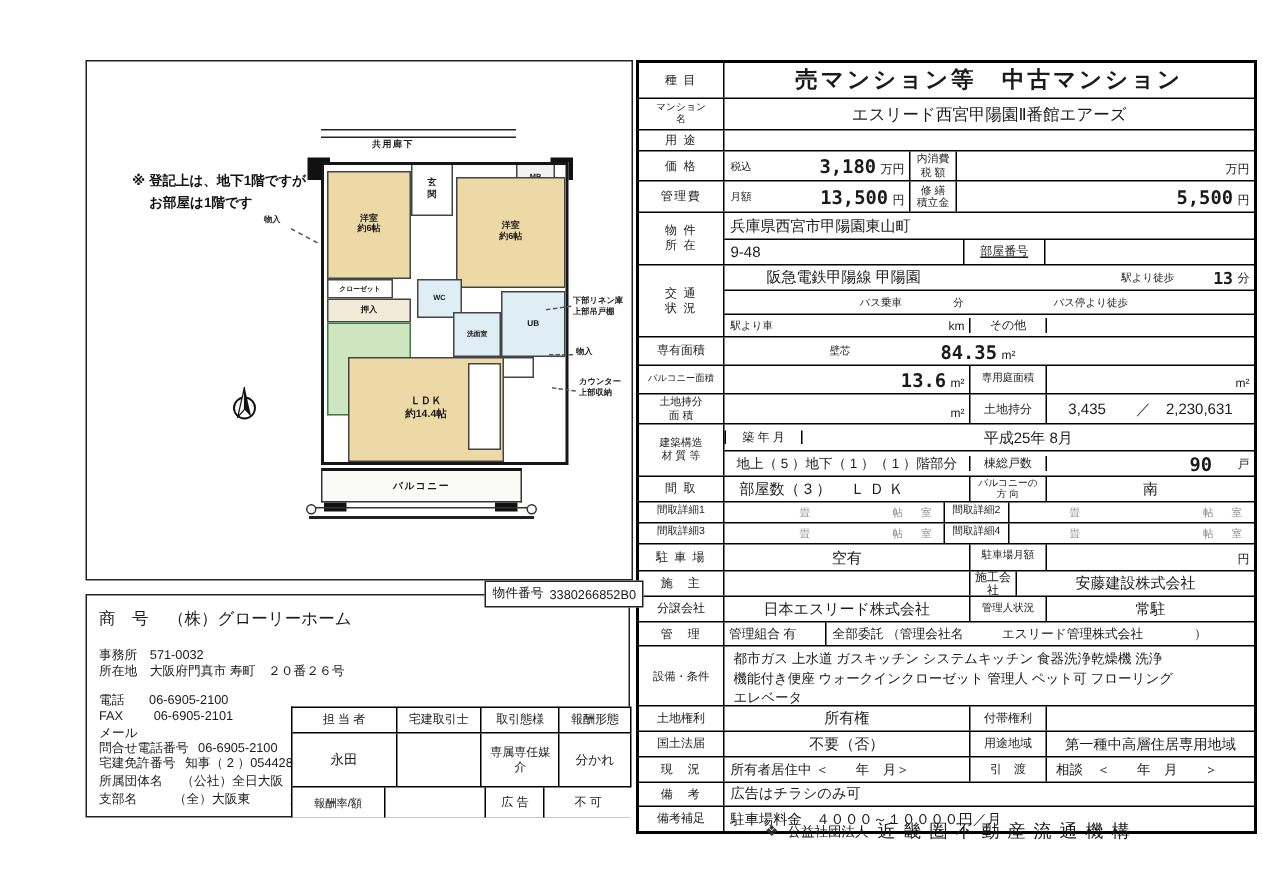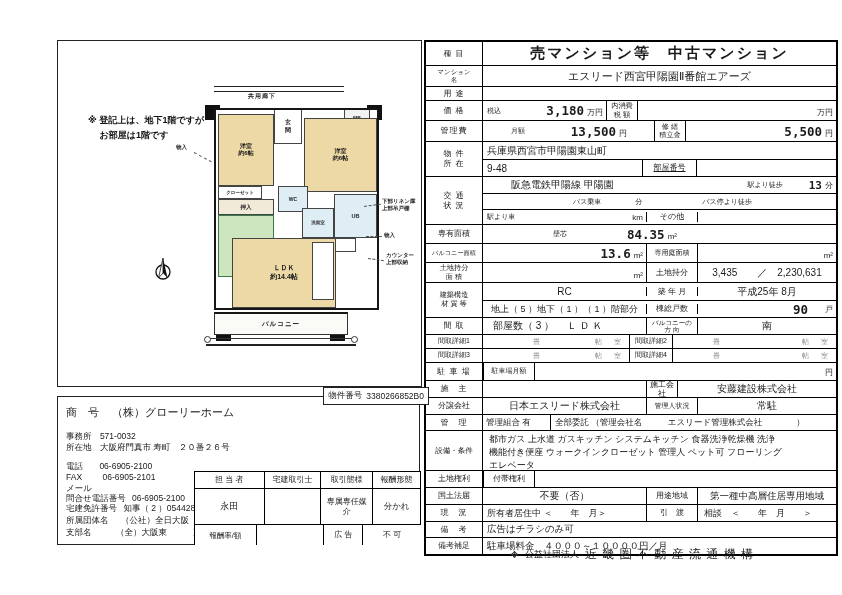--- a/index.html
+++ b/index.html
@@ -169,21 +169,21 @@
         <span class="unit">万円</span>
       </div>
       <div class="l2 prl" style="width:32px;">内消費
 税 額</div>
       <div class="c" style="flex:1;">
         <span></span>
         <span class="unit" style="margin-left:auto;">万円</span>
       </div>
     </div>
 
-    <div class="r" style="height:21px;gap:24px;">
+    <div class="r" style="height:21px;">
       <div class="lbl">管理費</div>
       <div class="c" style="width:123px;">
         <span class="sub" style="margin-left:4px;">月額</span>
         <span class="num" style="margin-left:auto;">13,500</span>
         <span class="unit">円</span>
       </div>
       <div class="l2 prl" style="width:32px;">修 繕
 積立金</div>
       <div class="c" style="flex:1;">
         <span class="num" style="margin-left:auto;">5,500</span>
@@ -266,21 +266,20 @@
       </div>
       <div class="l2" style="width:52px;font-size:8px;">土地持分</div>
       <div class="c ctr pre" style="flex:1;font-size:10px;">3,435　　／　2,230,631</div>
     </div>
 
     <div class="r">
       <div class="lbl prl" style="font-size:7.2px;letter-spacing:0;">建築構造
 材 質 等</div>
       <div class="grp">
         <div class="c" style="height:17px;">
-          <div class="c ctr" style="width:163px;height:100%;">RC</div>
           <div class="l2" style="width:52px;font-size:8px;">築 年 月</div>
           <div class="c ctr" style="flex:1;height:100%;">平成25年 8月</div>
         </div>
         <div class="c" style="height:17px;">
           <div class="c ctr" style="width:163px;height:100%;font-size:9px;">地上（ 5 ）地下（ 1 ）（ 1 ）階部分</div>
           <div class="l2" style="width:52px;font-size:8px;">棟総戸数</div>
           <div class="c" style="flex:1;height:100%;">
             <span class="num" style="margin-left:auto;margin-right:14px;">90</span>
             <span class="unit">戸</span>
           </div>
@@ -321,20 +320,21 @@
       <div class="l2" style="width:44px;font-size:7px;">間取詳細4</div>
       <div class="c" style="flex:1;">
         <span class="faint" style="margin-left:40px;">畳</span>
         <span class="faint" style="margin-left:auto;">帖</span>
         <span class="faint" style="margin:0 8px 0 12px;">室</span>
       </div>
     </div>
 
     <div class="r" style="height:18px;">
       <div class="lbl">駐 車 場</div>
+      <div class="c ctr" style="width:163px;">空有</div>
       <div class="l2" style="width:52px;font-size:7px;">駐車場月額</div>
       <div class="c" style="flex:1;">
         <span></span>
         <span class="unit" style="margin-left:auto;">円</span>
       </div>
     </div>
 
     <div class="r" style="height:17px;">
       <div class="lbl">施　主</div>
       <div class="c" style="width:163px;"></div>
@@ -357,20 +357,21 @@
 
     <div class="r" style="height:40px;">
       <div class="lbl" style="font-size:7.5px;letter-spacing:0;">設備・条件</div>
       <div class="c prl" style="flex:1;font-size:9px;line-height:1.45;padding:2px 6px;align-items:flex-start;">都市ガス 上水道 ガスキッチン システムキッチン 食器洗浄乾燥機 洗浄
 機能付き便座 ウォークインクローゼット 管理人 ペット可 フローリング
 エレベータ</div>
     </div>
 
     <div class="r" style="height:17px;">
       <div class="lbl" style="letter-spacing:0;">土地権利</div>
+      <div class="c ctr" style="width:163px;">所有権</div>
       <div class="l2" style="width:52px;font-size:8px;">付帯権利</div>
       <div class="c" style="flex:1;"></div>
     </div>
 
     <div class="r" style="height:17px;">
       <div class="lbl" style="letter-spacing:0;">国土法届</div>
       <div class="c ctr" style="width:163px;">不要（否）</div>
       <div class="l2" style="width:52px;font-size:8px;">用途地域</div>
       <div class="c ctr" style="flex:1;font-size:9.5px;">第一種中高層住居専用地域</div>
     </div>

